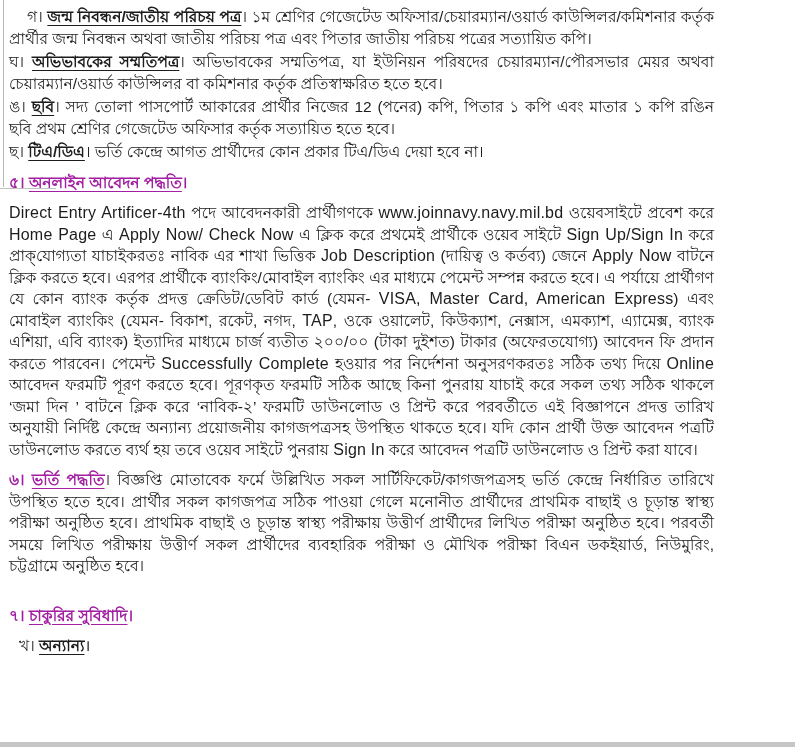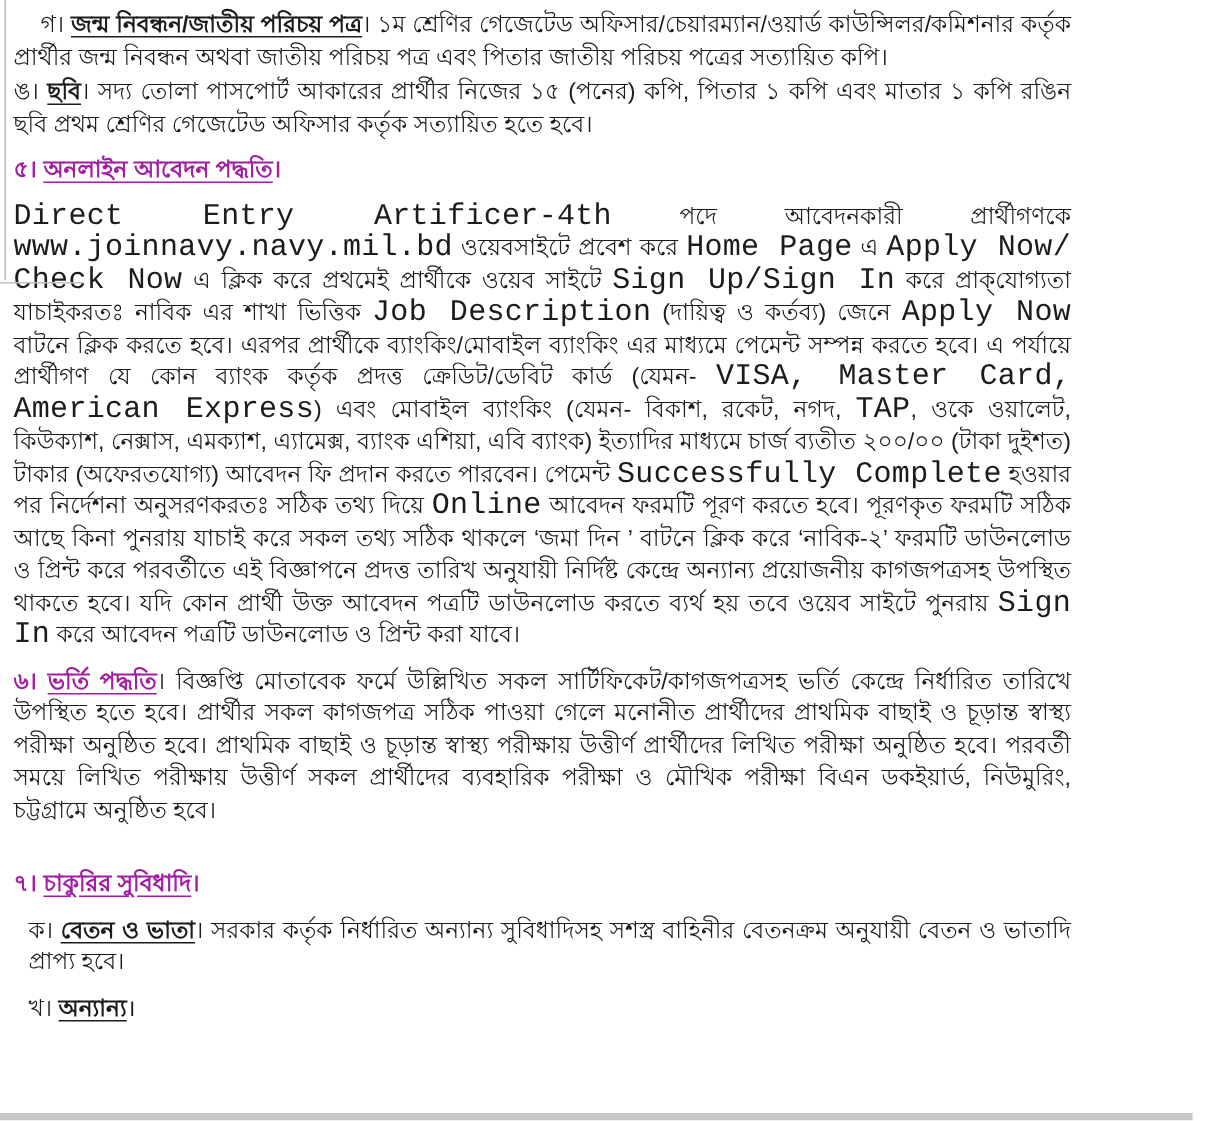--- a/index.html
+++ b/index.html
@@ -36,21 +36,21 @@
   #b7{margin-top:9px;}           
   #b8{margin-top:28px;}          
   #b9{margin-top:9px;margin-left:10px;}   
   #b10{margin-top:9px;margin-left:10px;}  
   #b11{margin-top:9px;margin-left:26px;}  
 
   
   .r-u{font-weight:700;text-decoration:underline;text-underline-offset:3px;}
   .r-m{color:var(--magenta);font-weight:700;text-decoration:underline;text-underline-offset:3px;}
   .r-mn{color:var(--magenta);font-weight:700;}
-  .r-en{font-family:Liberation Mono, monospace;font-size:20px;letter-spacing:.2px;}
+  .r-en{font-family:Liberation Sans, sans-serif;font-size:16px;letter-spacing:.2px;}
 
   
   .scan-left-line{
     position:absolute;left:3px;top:0;width:1px;height:187px;
     background:#b9b9b9;
   }
   .scan-left-foot{
     position:absolute;left:0;top:188px;width:56px;height:1px;
     background:#c2c2c2;
   }
@@ -58,26 +58,27 @@
     position:absolute;left:0;bottom:0;width:795px;height:5px;
     background:#c6c6c6;
   }
 </style>
 </head>
 <body>
 
 <div class="page">
   <div class="content">
     <p class="blk" id="b0"><span>গ। </span><span class="r-u">জন্ম নিবন্ধন/জাতীয় পরিচয় পত্র</span><span>। ১ম শ্রেণির গেজেটেড অফিসার/চেয়ারম্যান/ওয়ার্ড কাউন্সিলর/কমিশনার কর্তৃক প্রার্থীর জন্ম নিবন্ধন অথবা জাতীয় পরিচয় পত্র এবং পিতার জাতীয় পরিচয় পত্রের সত্যায়িত কপি।</span></p>
-    <p class="blk" id="b2"><span>ঙ। </span><span class="r-u">ছবি</span><span>। সদ্য তোলা পাসপোর্ট আকারের প্রার্থীর নিজের ১৫ (পনের) কপি, পিতার ১ কপি এবং মাতার ১ কপি  রঙিন ছবি প্রথম শ্রেণির গেজেটেড অফিসার কর্তৃক সত্যায়িত  হতে হবে।</span></p>
+    <p class="blk" id="b1"><span>ঘ। </span><span class="r-u">অভিভাবকের সম্মতিপত্র</span><span>। অভিভাবকের সম্মতিপত্র, যা ইউনিয়ন পরিষদের চেয়ারম্যান/পৌরসভার মেয়র অথবা চেয়ারম্যান/ওয়ার্ড কাউন্সিলর বা কমিশনার কর্তৃক প্রতিস্বাক্ষরিত হতে হবে।</span></p>
+    <p class="blk" id="b2"><span>ঙ। </span><span class="r-u">ছবি</span><span>। সদ্য তোলা পাসপোর্ট আকারের প্রার্থীর নিজের 12 (পনের) কপি, পিতার ১ কপি এবং মাতার ১ কপি  রঙিন ছবি প্রথম শ্রেণির গেজেটেড অফিসার কর্তৃক সত্যায়িত  হতে হবে।</span></p>
+    <p class="blk" id="b4"><span>ছ। </span><span class="r-u">টিএ/ডিএ</span><span>। ভর্তি কেন্দ্রে আগত প্রার্থীদের কোন প্রকার টিএ/ডিএ দেয়া হবে না।</span></p>
     <p class="blk" id="b5"><span class="r-mn">৫। </span><span class="r-m">অনলাইন আবেদন পদ্ধতি</span><span class="r-mn">।</span></p>
     <p class="blk" id="b6"><span class="r-en">Direct Entry Artificer-4th</span><span> পদে আবেদনকারী প্রার্থীগণকে </span><span class="r-en">www.joinnavy.navy.mil.bd</span><span> ওয়েবসাইটে প্রবেশ করে </span><span class="r-en">Home Page</span><span> এ </span><span class="r-en">Apply Now/ Check Now</span><span> এ ক্লিক করে প্রথমেই প্রার্থীকে ওয়েব সাইটে </span><span class="r-en">Sign Up/Sign In</span><span> করে প্রাক্‌যোগ্যতা যাচাইকরতঃ নাবিক এর শাখা ভিত্তিক </span><span class="r-en">Job Description</span><span> (দায়িত্ব ও কর্তব্য) জেনে </span><span class="r-en">Apply Now</span><span> বাটনে ক্লিক করতে হবে। এরপর প্রার্থীকে ব্যাংকিং/মোবাইল ব্যাংকিং এর মাধ্যমে পেমেন্ট সম্পন্ন করতে হবে। এ পর্যায়ে প্রার্থীগণ যে কোন ব্যাংক কর্তৃক প্রদত্ত ক্রেডিট/ডেবিট কার্ড (যেমন- </span><span class="r-en">VISA, Master Card, American Express</span><span>) এবং মোবাইল ব্যাংকিং (যেমন- বিকাশ, রকেট, নগদ, </span><span class="r-en">TAP</span><span>, ওকে ওয়ালেট, কিউক্যাশ, নেক্সাস, এমক্যাশ, এ্যামেক্স, ব্যাংক এশিয়া, এবি ব্যাংক) ইত্যাদির মাধ্যমে চার্জ ব্যতীত ২০০/০০ (টাকা দুইশত) টাকার (অফেরতযোগ্য) আবেদন ফি প্রদান করতে পারবেন। পেমেন্ট </span><span class="r-en">Successfully Complete</span><span> হওয়ার পর নির্দেশনা অনুসরণকরতঃ সঠিক তথ্য দিয়ে </span><span class="r-en">Online</span><span> আবেদন ফরমটি পূরণ করতে হবে। পূরণকৃত ফরমটি সঠিক আছে কিনা পুনরায় যাচাই করে সকল তথ্য সঠিক থাকলে ‘জমা দিন ’ বাটনে ক্লিক করে ‘নাবিক-২’ ফরমটি ডাউনলোড ও প্রিন্ট করে পরবর্তীতে এই বিজ্ঞাপনে প্রদত্ত তারিখ অনুযায়ী নির্দিষ্ট কেন্দ্রে অন্যান্য প্রয়োজনীয় কাগজপত্রসহ উপস্থিত থাকতে হবে। যদি কোন প্রার্থী উক্ত আবেদন পত্রটি ডাউনলোড করতে ব্যর্থ হয় তবে ওয়েব সাইটে পুনরায় </span><span class="r-en">Sign In</span><span> করে আবেদন পত্রটি ডাউনলোড ও প্রিন্ট করা যাবে।</span></p>
     <p class="blk" id="b7"><span class="r-mn">৬। </span><span class="r-m">ভর্তি পদ্ধতি</span><span>। বিজ্ঞপ্তি মোতাবেক ফর্মে উল্লিখিত সকল সার্টিফিকেট/কাগজপত্রসহ ভর্তি কেন্দ্রে নির্ধারিত তারিখে উপস্থিত হতে হবে। প্রার্থীর সকল কাগজপত্র সঠিক পাওয়া গেলে মনোনীত প্রার্থীদের প্রাথমিক বাছাই ও চূড়ান্ত স্বাস্থ্য পরীক্ষা অনুষ্ঠিত হবে। প্রাথমিক বাছাই ও চূড়ান্ত স্বাস্থ্য পরীক্ষায় উত্তীর্ণ প্রার্থীদের লিখিত পরীক্ষা অনুষ্ঠিত হবে। পরবর্তী সময়ে লিখিত পরীক্ষায় উত্তীর্ণ সকল প্রার্থীদের ব্যবহারিক পরীক্ষা ও মৌখিক পরীক্ষা বিএন ডকইয়ার্ড, নিউমুরিং, চট্টগ্রামে অনুষ্ঠিত হবে।</span></p>
     <p class="blk" id="b8"><span class="r-mn">৭। </span><span class="r-m">চাকুরির সুবিধাদি</span><span class="r-mn">।</span></p>
-    <p class="blk" id="b9"><span>ক। </span><span class="r-u">বেতন ও ভাতা</span><span>। সরকার কর্তৃক নির্ধারিত অন্যান্য সুবিধাদিসহ সশস্ত্র বাহিনীর বেতনক্রম অনুযায়ী বেতন ও ভাতাদি প্রাপ্য হবে।</span></p>
     <p class="blk" id="b10"><span>খ। </span><span class="r-u">অন্যান্য</span><span>।</span></p>
     <p class="blk" id="b11"></p>
   </div>
 
   <div class="scan-left-line"></div>
   <div class="scan-left-foot"></div>
   <div class="scan-bottom-shadow"></div>
 </div>
 
 </body></html>

